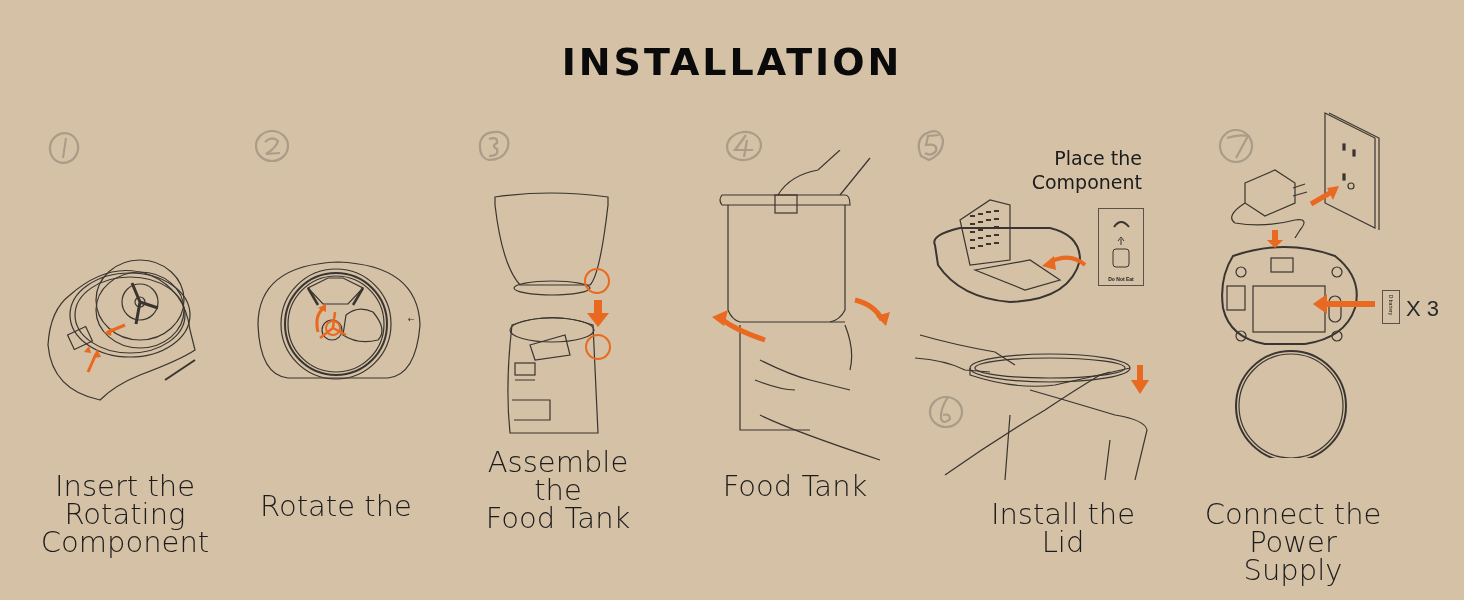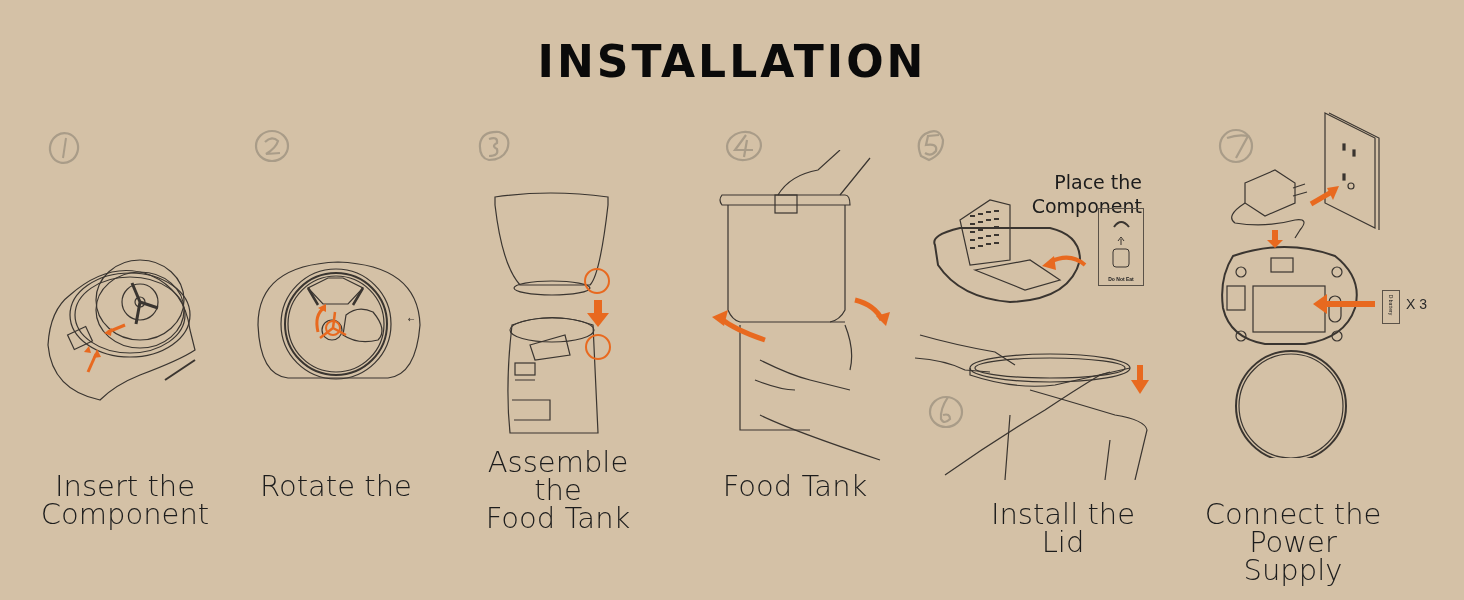--- a/index.html
+++ b/index.html
@@ -1,24 +1,24 @@
 <!DOCTYPE html>
 <html><head>
 <meta charset="utf-8">
 <style>
   html,body{margin:0;padding:0;}
   body{width:1464px;height:600px;background:#D4C1A6;position:relative;overflow:hidden;font-family:"DejaVu Sans","Liberation Sans",sans-serif;color:#1a1a1a;}
-  .title{position:absolute;left:0;top:30px;width:1464px;text-align:center;font-family:"DejaVu Sans",sans-serif;font-weight:bold;font-size:44px;letter-spacing:3px;color:#0a0a0a;line-height:64px;}
+  .title{position:absolute;left:0;top:30px;width:1464px;text-align:center;font-family:"DejaVu Sans",sans-serif;font-weight:bold;font-size:38px;letter-spacing:3px;color:#0a0a0a;line-height:64px;}
   .step-num{position:absolute;width:40px;height:40px;}
   .step-num svg{width:40px;height:40px;}
   .caption{position:absolute;text-align:center;font-family:"DejaVu Sans",sans-serif;font-weight:300;font-size:29px;line-height:28px;color:#1c1c1c;}
   .caption span{display:block;}
   .illus{position:absolute;}
-  .side-label{position:absolute;text-align:right;font-family:"DejaVu Sans",sans-serif;font-size:19px;line-height:24px;color:#1c1c1c;margin-top:24px;}
-  .xcount{position:absolute;font-family:"Liberation Sans",sans-serif;font-size:14px;color:#2a2a2a;}
+  .side-label{position:absolute;text-align:right;font-family:"DejaVu Sans",sans-serif;font-size:19px;line-height:24px;color:#1c1c1c;}
+  .xcount{position:absolute;font-family:"Liberation Sans",sans-serif;font-size:22px;color:#2a2a2a;}
 </style>
 </head>
 <body>
 
 <div class="title">INSTALLATION</div>
 
 <div class="step-num" style="left:46px;top:128px;">
   <svg viewBox="0 0 40 40">
       <ellipse cx="18" cy="20" rx="14" ry="15" fill="none" stroke="#A99C88" stroke-width="2.2" transform="rotate(15 18 20)"></ellipse>
       <path d="M20 10 L17 30" stroke="#A99C88" stroke-width="2"></path>
@@ -233,23 +233,24 @@
     <path d="M108 196 L122 186 L122 206 Z" fill="#E8691F"></path>
   </svg>
 </div>
 <div class="illus" style="left:1382px;top:290px;width:16px;height:32px;border:1px solid #5a5248;">
   <span style="position:absolute;left:-4px;top:11px;width:24px;transform:rotate(90deg);font-family:'Liberation Sans',sans-serif;font-size:5px;color:#222;text-align:center;">D battery</span>
 </div>
 <div class="xcount" style="left:1406px;top:296px;">X 3</div>
 
 <div class="caption" style="left:30px;top:472px;width:190px;">
   <span>Insert the</span>
+  <span>Rotating</span>
   <span>Component</span>
 </div>
-<div class="caption" style="left:236px;top:472px;width:200px;">
+<div class="caption" style="left:236px;top:492px;width:200px;">
   <span>Rotate the</span>
 </div>
 <div class="caption" style="left:470px;top:448px;width:176px;">
   <span>Assemble the</span>
   <span>Food Tank</span>
 </div>
 <div class="caption" style="left:710px;top:472px;width:170px;">
   <span>Food Tank</span>
 </div>
 <div class="caption" style="left:970px;top:500px;width:186px;">

